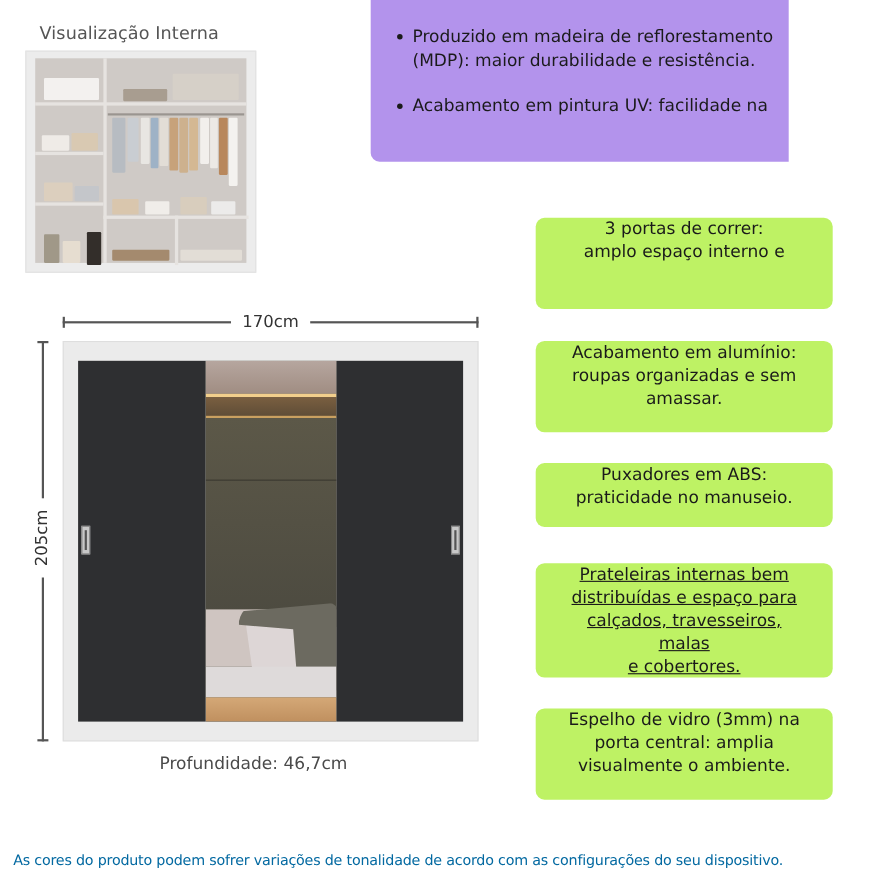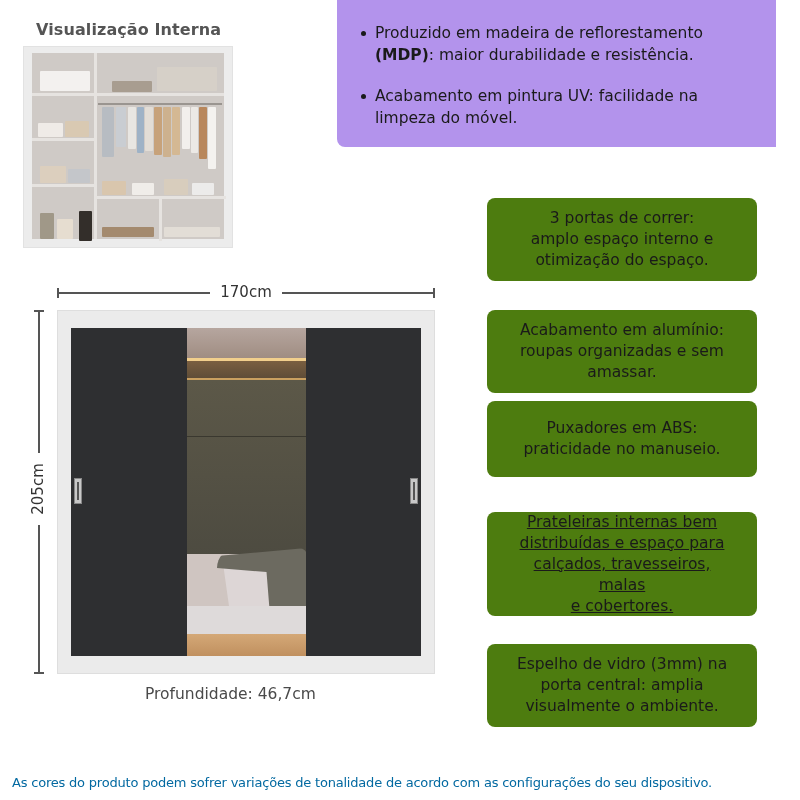--- a/index.html
+++ b/index.html
@@ -1,32 +1,32 @@
 <!DOCTYPE html>
 <html><head>
 <meta charset="utf-8">
 <style>
   * { box-sizing: border-box; margin: 0; padding: 0; }
   html, body { width: 800px; height: 800px; background: #ffffff; overflow: hidden; }
   body { position: relative; font-family: "DejaVu Sans", "Liberation Sans", sans-serif; color: #1c1c1c; }
 
   
-  .interior-title { position: absolute; left: 36px; top: 20px; font-size: 16px; color: #555555; letter-spacing: 0.1px; font-weight: bold; }
+  .interior-title { position: absolute; left: 36px; top: 20px; font-size: 16px; color: #555555; letter-spacing: 0.1px; }
   .interior { position: absolute; left: 23px; top: 46px; width: 210px; height: 202px; background: #ececec; border: 1px solid #e2e2e2; }
   .interior .cab { position: absolute; left: 8px; top: 6px; right: 8px; bottom: 8px; background: #cfcac6; }
   .shelf { position: absolute; background: #e6e3e0; height: 3px; }
   .divider { position: absolute; background: #e6e3e0; width: 3px; }
   .rail { position: absolute; background: #9a9590; height: 2px; }
   .item { position: absolute; border-radius: 1px; }
 
   
-  .purple-box { position: absolute; left: 337px; top: 0; width: 439px; height: 147px; background: #b393ec; border-bottom-left-radius: 8px; }
+  .purple-box { position: absolute; left: 337px; top: 0; width: 380px; height: 147px; background: #b393ec; border-bottom-left-radius: 8px; }
   .bullet { position: absolute; left: 38px; font-size: 15.5px; line-height: 22px; color: #1a1a1a; width: 410px; }
   .bullet::before { content: ""; position: absolute; left: -14px; top: 9px; width: 5px; height: 5px; background: #1a1a1a; border-radius: 50%; }
-  .bullet b { font-weight: bold; }
+  .bullet b { font-weight: normal; }
 
   
   .dim-h { position: absolute; left: 57px; top: 292px; width: 378px; height: 2px; background: #555; }
   .dim-h::before, .dim-h::after { content: ""; position: absolute; top: -4px; width: 2px; height: 10px; background: #555; }
   .dim-h::before { left: 0; } .dim-h::after { right: 0; }
   .dim-h-label { position: absolute; left: 210px; top: 282px; width: 72px; text-align: center; background: #fff; font-size: 15px; color: #333; line-height: 20px; }
   .dim-v { position: absolute; left: 38px; top: 310px; width: 2px; height: 364px; background: #555; }
   .dim-v::before, .dim-v::after { content: ""; position: absolute; left: -4px; width: 10px; height: 2px; background: #555; }
   .dim-v::before { top: 0; } .dim-v::after { bottom: 0; }
   .dim-v-label { position: absolute; left: 2px; top: 478px; width: 72px; height: 22px; transform: rotate(-90deg); transform-origin: center; text-align: center; background: #fff; font-size: 15px; color: #333; line-height: 22px; }
@@ -48,21 +48,21 @@
   .m-light2 { position: absolute; left: 0; top: 50px; width: 100%; height: 2px; background: #c9a060; }
   .m-wall { position: absolute; left: 0; top: 52px; width: 100%; height: 190px; background: linear-gradient(#5c5848, #4c4a40); }
   .m-panel-line { position: absolute; left: 0; top: 108px; width: 100%; height: 1px; background: #3a382f; }
   .m-bed { position: absolute; left: 0; top: 226px; width: 100%; height: 52px; background: #cfc5c1; }
   .m-pillow { position: absolute; left: 40px; top: 232px; width: 55px; height: 60px; background: #ddd6d6; transform: rotate(-8deg); border-radius: 4px; }
   .m-throw { position: absolute; left: 30px; top: 220px; width: 90px; height: 80px; background: #6c6a60; border-radius: 20px 8px 2px 8px; clip-path: polygon(0 10%, 100% 0, 100% 100%, 60% 100%, 55% 30%, 0 25%); }
   .m-floor { position: absolute; left: 0; top: 278px; width: 100%; height: 28px; background: #dedada; }
   .m-woodfloor { position: absolute; left: 0; top: 306px; width: 100%; height: 22px; background: linear-gradient(#d4a877, #c0905f); }
 
   
-  .feature { position: absolute; left: 487px; width: 270px; background: #4d7c0f; border-radius: 8px; display: flex; align-items: center; justify-content: center; text-align: center; font-size: 15.5px; line-height: 21px; color: #1a1a1a; padding: 0 22px; }
+  .feature { position: absolute; left: 487px; width: 270px; background: #bef264; border-radius: 8px; display: flex; justify-content: center; text-align: center; font-size: 15.5px; line-height: 21px; color: #1a1a1a; padding: 0 22px; }
 
   .disclaimer { position: absolute; left: 12px; top: 775px; width: 780px; font-size: 13px; color: #0369a1; letter-spacing: -0.2px; white-space: nowrap; }
 </style>
 </head>
 <body>
 
 <div class="interior-title">Visualização Interna</div>
 <div class="interior">
   <div class="cab">
     <div class="divider" style="left:62px;top:0;height:100%;"></div>
@@ -104,21 +104,20 @@
   </div>
 </div>
 
 <div class="purple-box">
   <div class="bullet" style="top:22px;">
     <span>Produzido em madeira de reflorestamento</span><br>
     <b>(MDP)</b><span>: maior durabilidade e resistência.</span>
   </div>
   <div class="bullet" style="top:85px;">
     <span>Acabamento em pintura UV: facilidade na</span><br>
-    <span>limpeza do móvel.</span>
   </div>
 </div>
 
 <div class="dim-h"></div>
 <div class="dim-h-label">170cm</div>
 <div class="dim-v"></div>
 <div class="dim-v-label">205cm</div>
 
 <div class="wardrobe">
   <div class="door left">
@@ -140,31 +139,30 @@
   <div class="door right">
     <div class="handle"></div>
   </div>
 </div>
 <div class="depth-label">Profundidade: 46,7cm</div>
 
 <div class="feature" style="top:198px;height:83px;">
   <div>
     <span>3 portas de correr:</span><br>
     <span>amplo espaço interno e</span><br>
-    <span>otimização do espaço.</span>
   </div>
 </div>
 <div class="feature" style="top:310px;height:83px;">
   <div>
     <span>Acabamento em alumínio:</span><br>
     <span>roupas organizadas e sem</span><br>
     <span>amassar.</span>
   </div>
 </div>
-<div class="feature" style="top:401px;height:76px;">
+<div class="feature" style="top:421px;height:58px;">
   <div>
     <span>Puxadores em ABS:</span><br>
     <span>praticidade no manuseio.</span>
   </div>
 </div>
 <div class="feature" style="top:512px;height:104px;text-decoration:underline;">
   <div>
     <span>Prateleiras internas bem</span><br>
     <span>distribuídas e espaço para</span><br>
     <span>calçados, travesseiros, malas</span><br>

